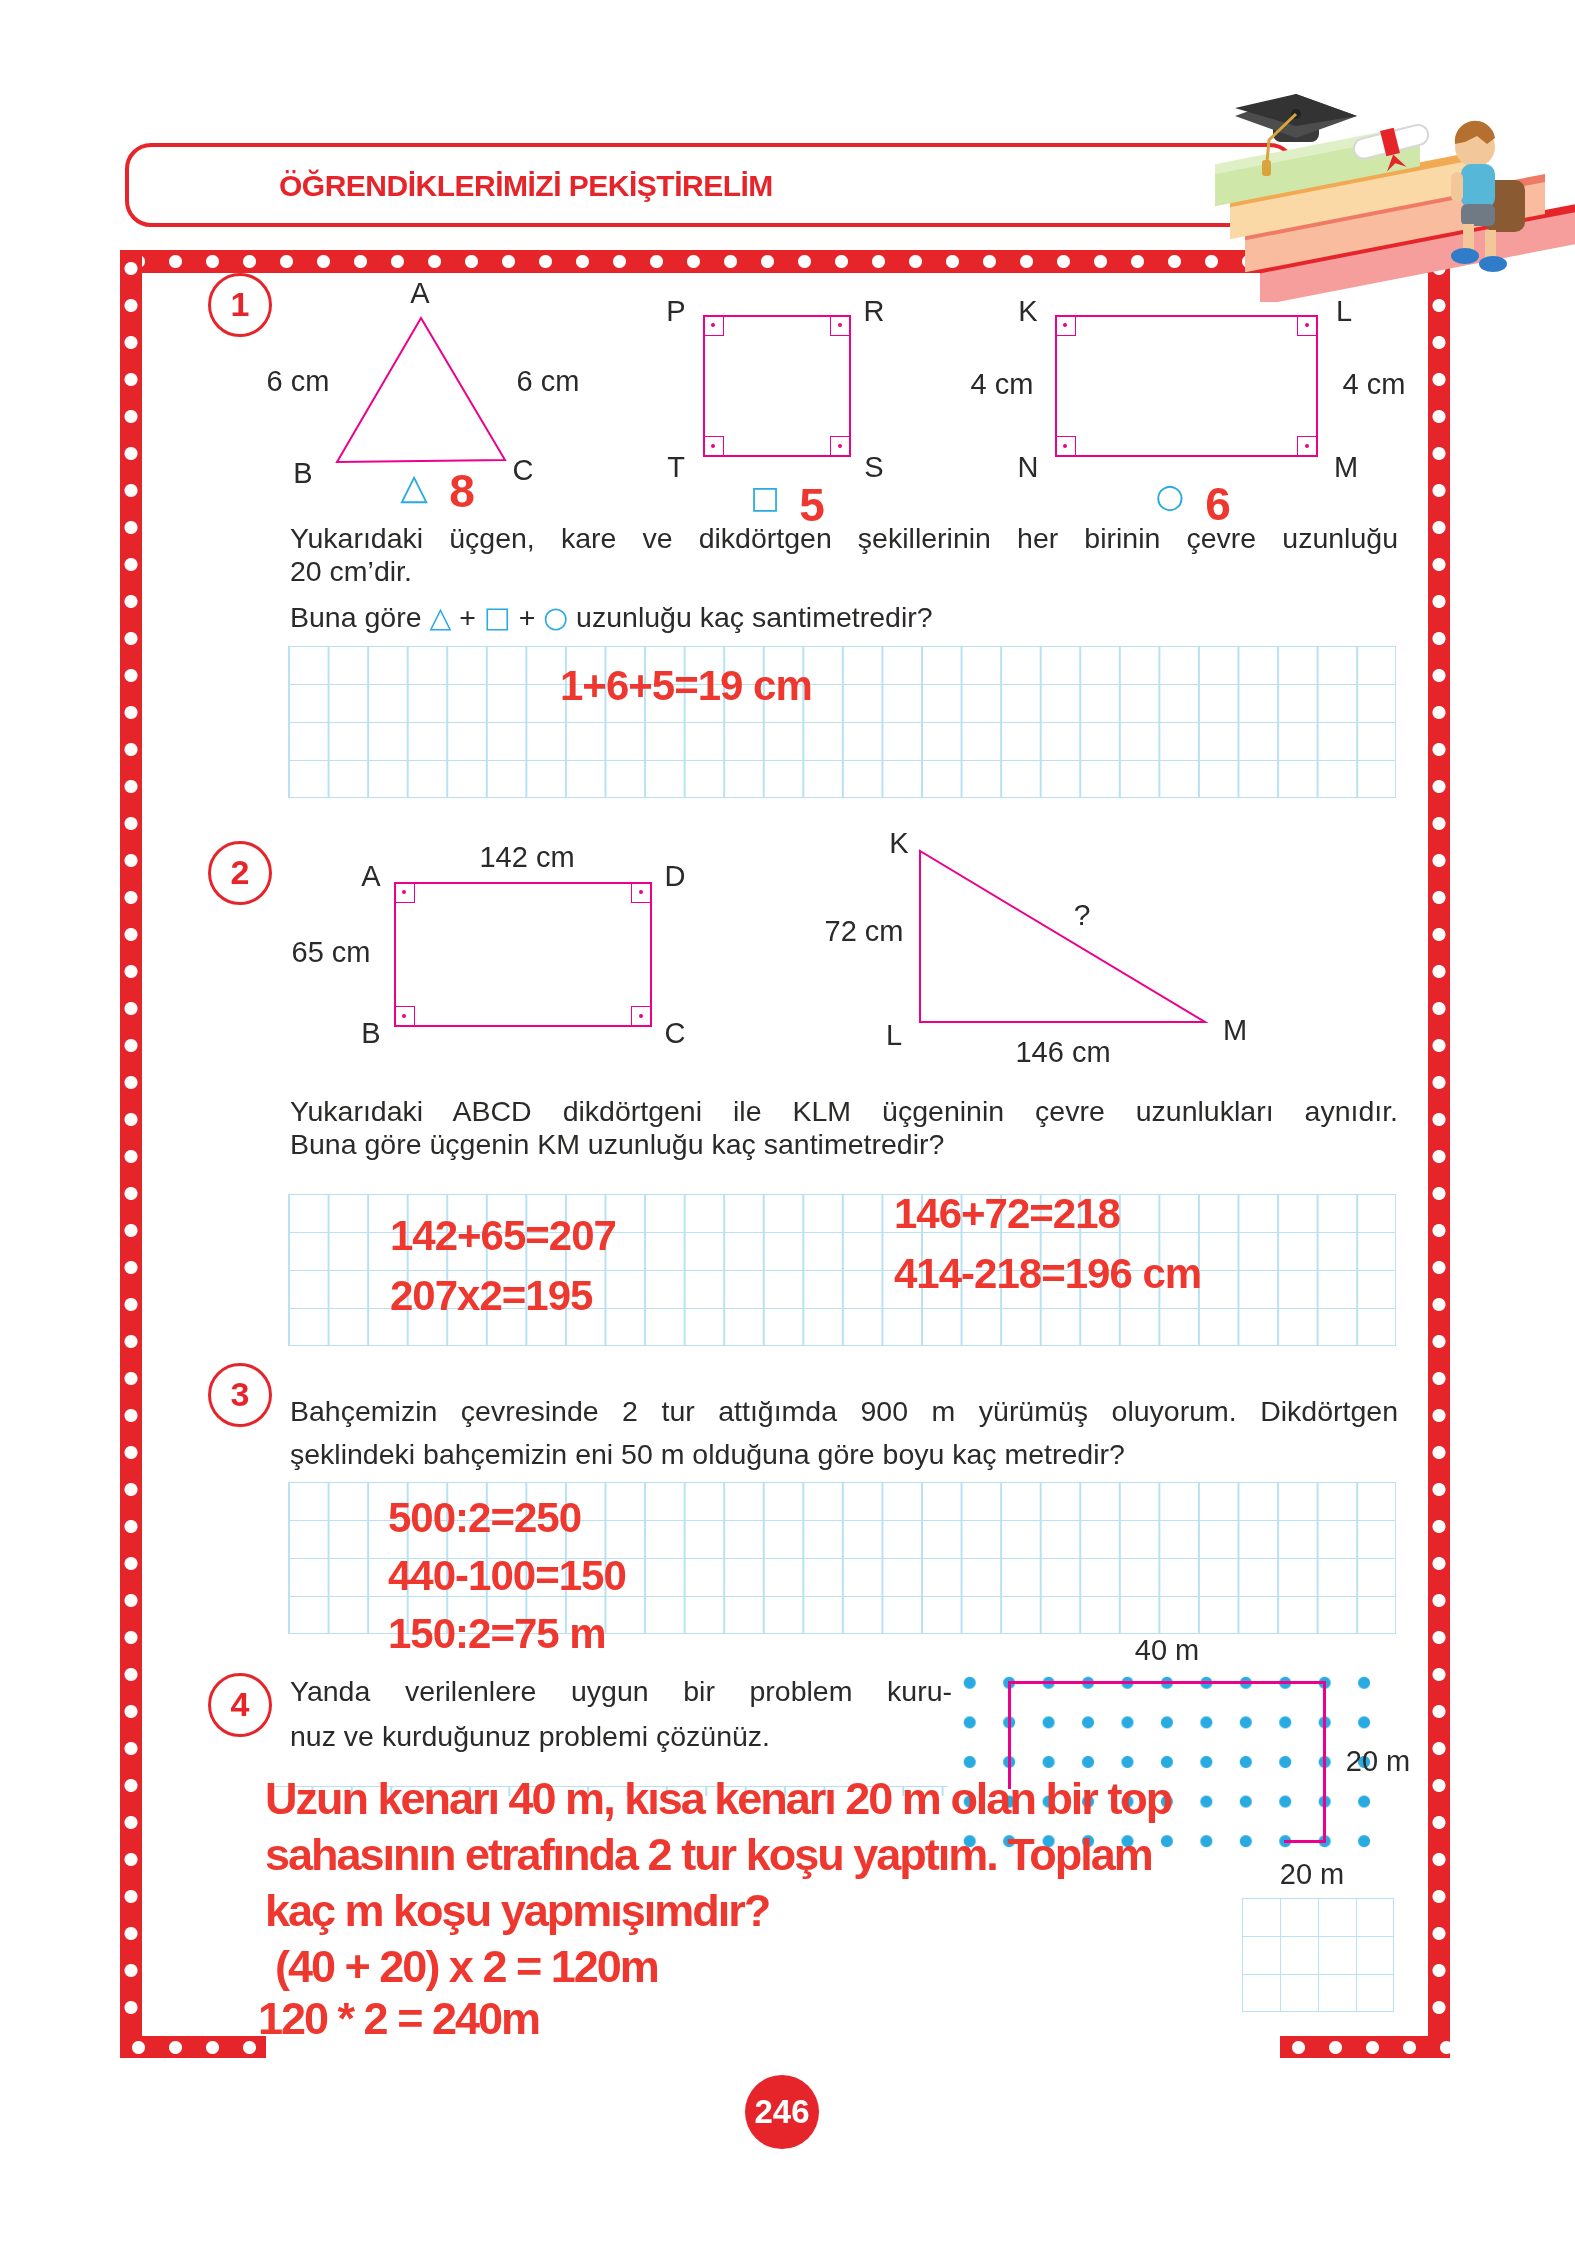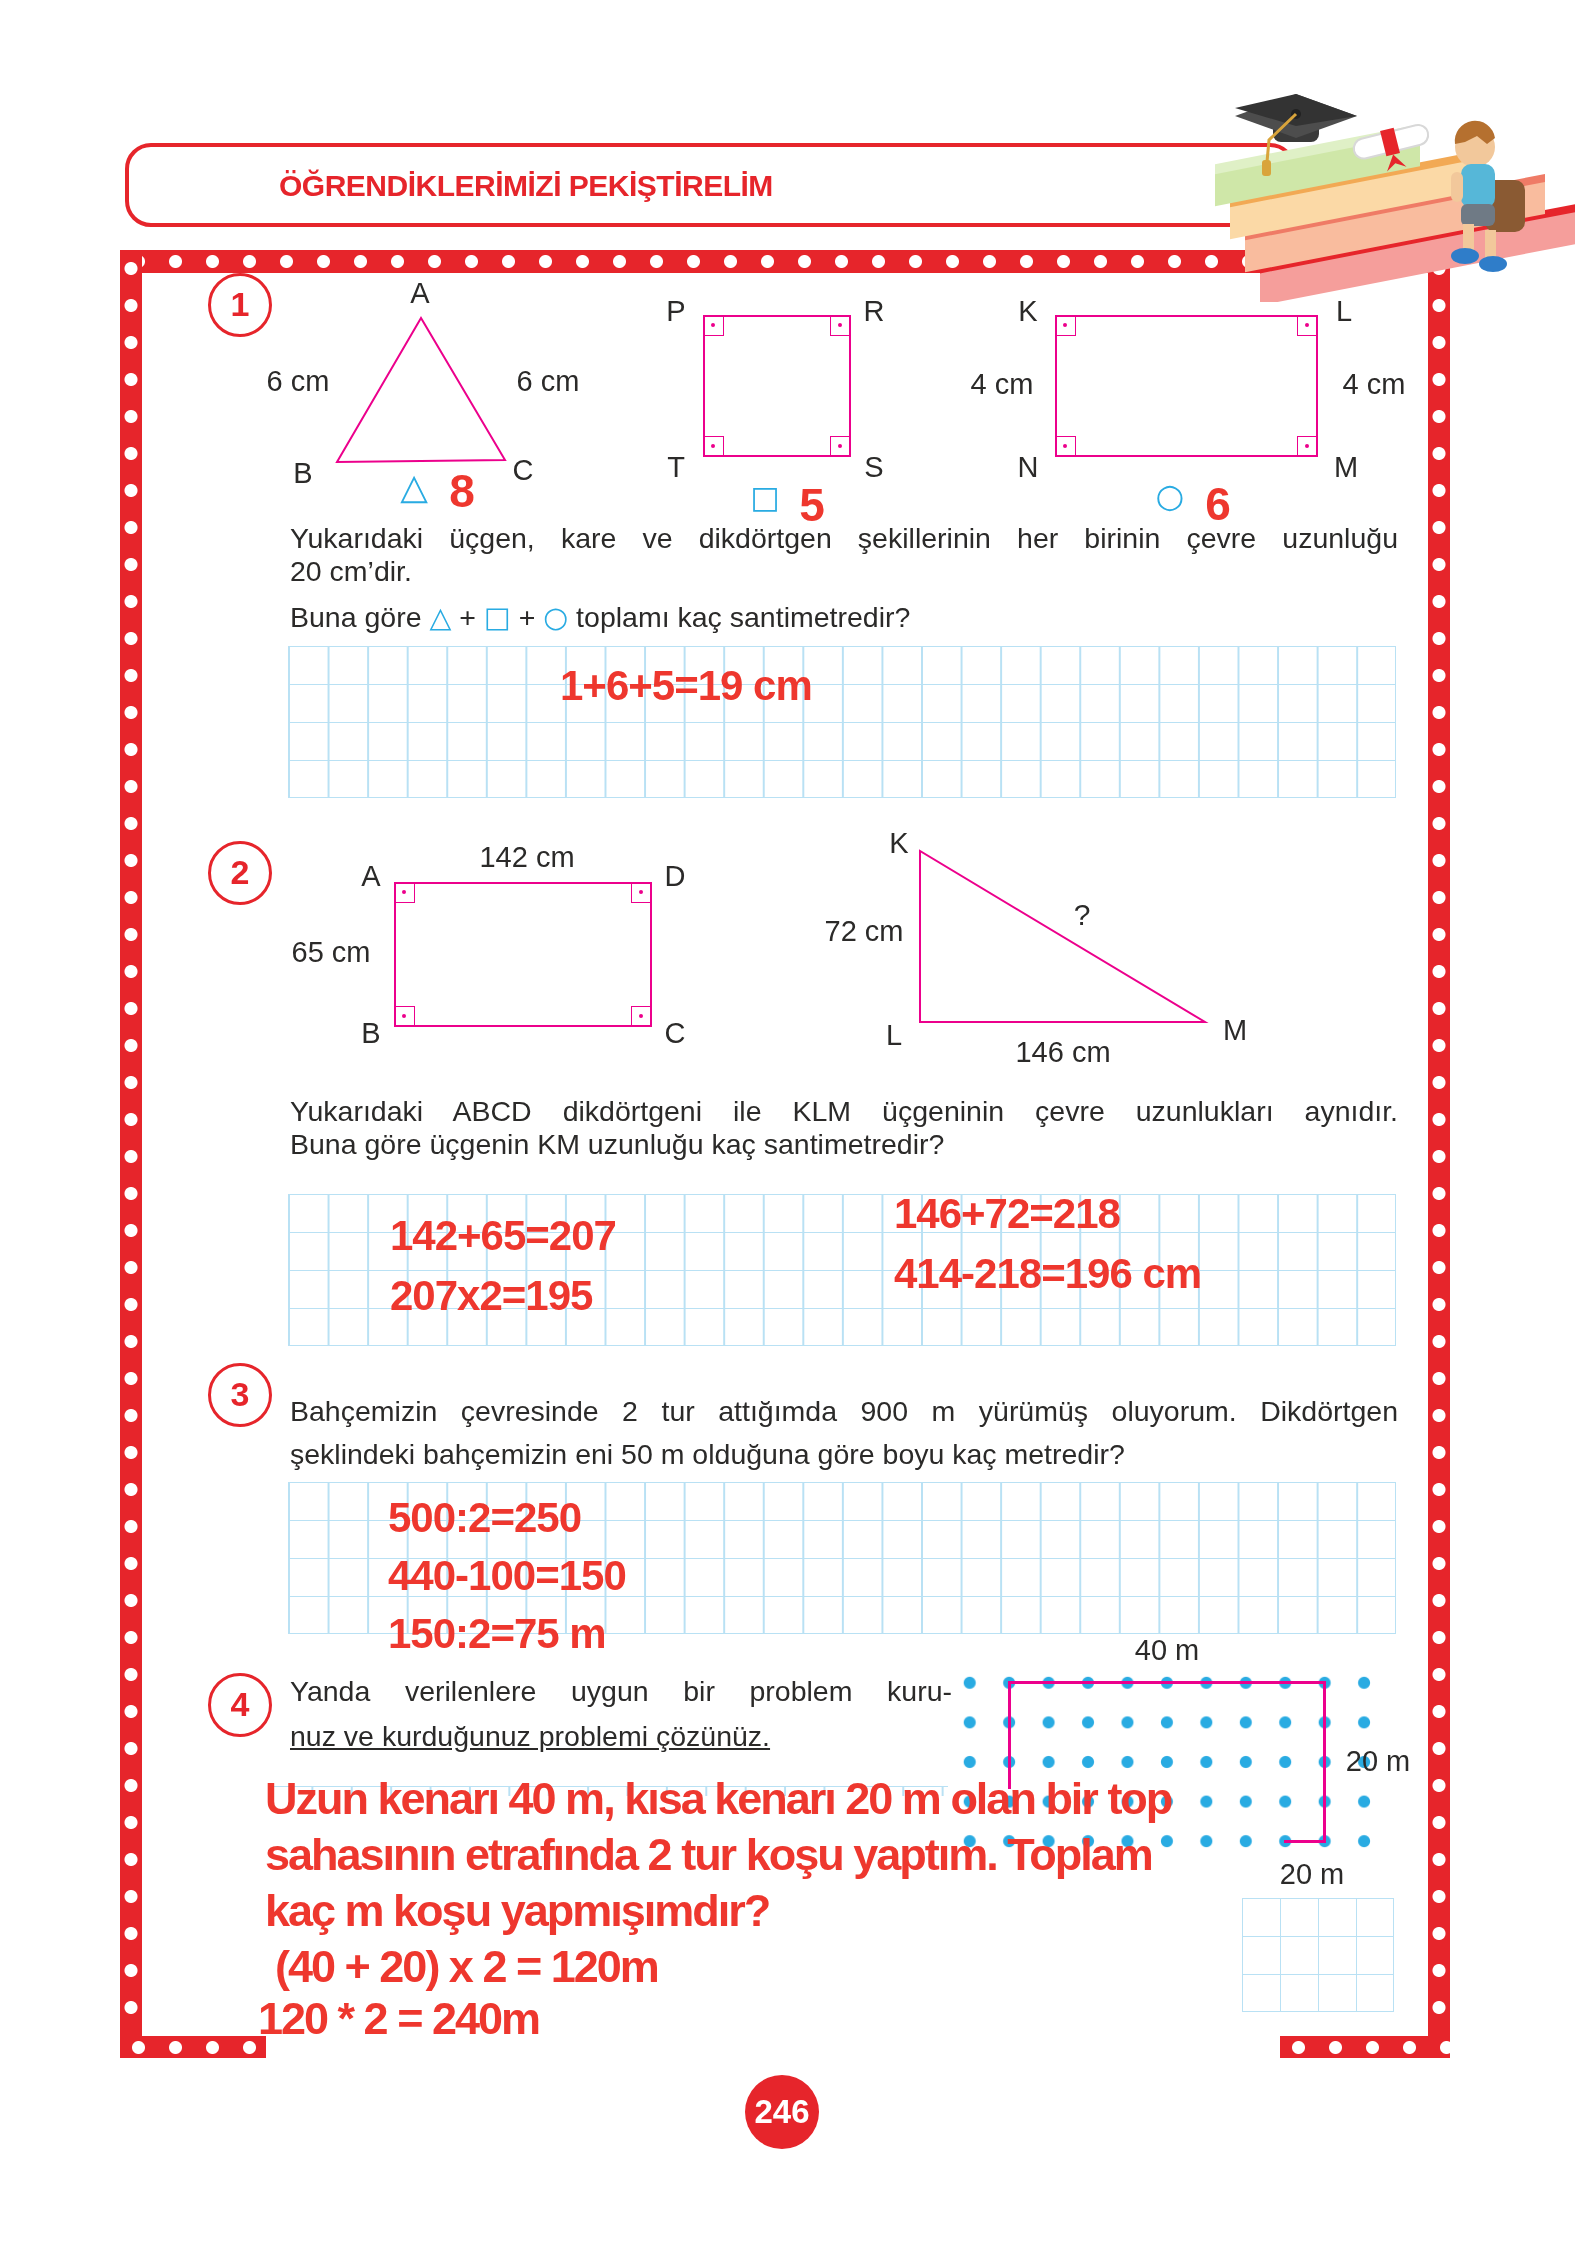--- a/index.html
+++ b/index.html
@@ -129,21 +129,21 @@
 
   <div class="body-line just" style="top:505px;">Yukarıdaki üçgen, kare ve dikdörtgen şekillerinin her birinin çevre uzunluğu</div>
   <div class="body-line" style="top:551px;">20 cm’dir.</div>
   <div class="body-line" style="top:597px;">
     <span>Buna göre</span>
     <span style="color:#29abe2;font-weight:bold;font-family:'DejaVu Sans',sans-serif;">△</span>
     <span>+</span>
     <span style="color:#29abe2;font-weight:bold;font-family:'DejaVu Sans',sans-serif;">□</span>
     <span>+</span>
     <span style="color:#29abe2;font-weight:bold;font-family:'DejaVu Sans',sans-serif;">○</span>
-    <span>toplamı kaç santimetredir?</span>
+    <span>uzunluğu kaç santimetredir?</span>
   </div>
 
   <div class="grid" style="left:288px;top:646px;width:1108px;height:152px;"></div>
   <div class="hand" style="left:560px;top:662px;">1+6+5=19 cm</div>
 
   <div class="numcircle" style="left:208px;top:841px;">2</div>
 
   <div class="pinkrect" style="left:394px;top:882px;width:258px;height:145px;">
     <div class="cm tl"></div>
     <div class="cm tr"></div>
@@ -180,21 +180,21 @@
   <div class="body-line just" style="top:1378px;">Bahçemizin çevresinde 2 tur attığımda 900 m yürümüş oluyorum. Dikdörtgen</div>
   <div class="body-line" style="top:1434px;">şeklindeki bahçemizin eni 50 m olduğuna göre boyu kaç metredir?</div>
 
   <div class="grid" style="left:288px;top:1482px;width:1108px;height:152px;"></div>
   <div class="hand" style="left:388px;top:1494px;">500:2=250</div>
   <div class="hand" style="left:388px;top:1552px;">440-100=150</div>
   <div class="hand" style="left:388px;top:1610px;">150:2=75 m</div>
 
   <div class="numcircle" style="left:208px;top:1673px;">4</div>
   <div class="body-line just" style="top:1658px;width:662px;">Yanda verilenlere uygun bir problem kuru-</div>
-  <div class="body-line" style="top:1716px;text-decoration:underline;">nuz ve kurduğunuz problemi çözünüz.</div>
+  <div class="body-line" style="top:1716px;">nuz ve kurduğunuz problemi çözünüz.</div>
 
   <div class="dotgrid"></div>
   <div class="pline" style="left:1009px;top:1681px;width:317px;height:2.5px;"></div>
   <div class="pline" style="left:1008px;top:1681px;width:2.5px;height:108px;"></div>
   <div class="pline" style="left:1323px;top:1681px;width:2.5px;height:162px;"></div>
   <div class="pline" style="left:1284px;top:1840px;width:41px;height:2.5px;"></div>
   <div class="lbl" style="left:1167px;top:1650px;">40 m</div>
   <div class="lbl" style="left:1378px;top:1761px;">20 m</div>
   <div class="lbl" style="left:1312px;top:1874px;">20 m</div>
 

